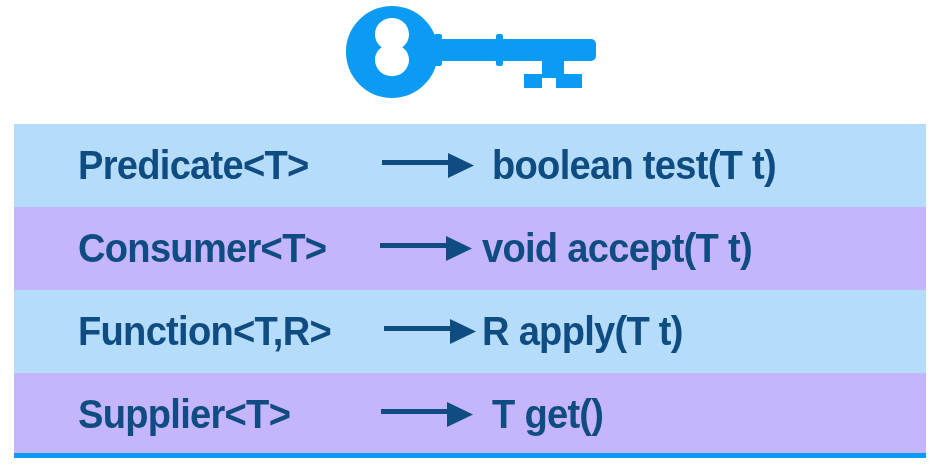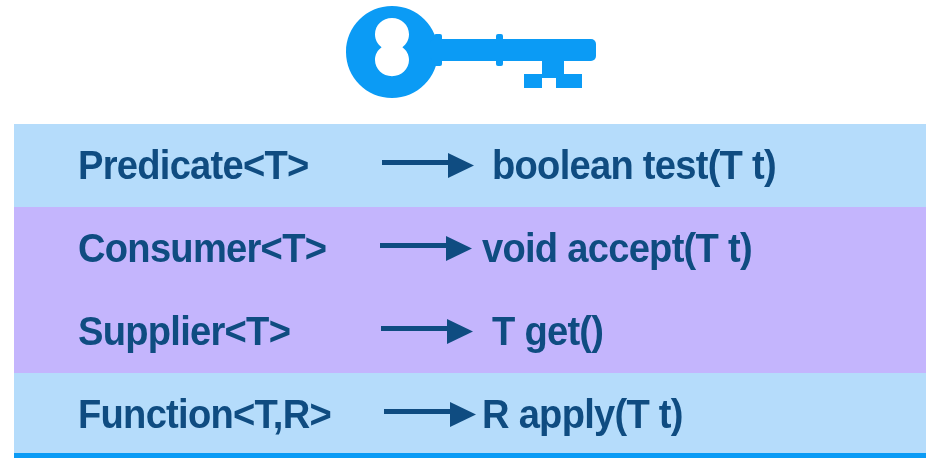--- a/index.html
+++ b/index.html
@@ -153,39 +153,39 @@
       <span class="cell-type">Consumer&lt;T&gt;</span>
       <span class="cell-arrow">
         <svg width="92" height="26" viewBox="0 0 92 26" xmlns="http://www.w3.org/2000/svg">
           <path d="M0,12 L72,12 L72,7 L0,7 Z" fill="#0f4c81"></path>
           <path d="M66,0 L92,12.5 L66,25 Z" fill="#0f4c81"></path>
         </svg>
       </span>
       <span class="cell-sig">void accept(T t)</span>
     </div>
 
+    <div class="row shaded row-function">
+      <span class="cell-type">Function&lt;T,R&gt;</span>
+      <span class="cell-arrow">
+        <svg width="92" height="26" viewBox="0 0 92 26" xmlns="http://www.w3.org/2000/svg">
+          <path d="M0,12 L72,12 L72,7 L0,7 Z" fill="#0f4c81"></path>
+          <path d="M66,0 L92,12.5 L66,25 Z" fill="#0f4c81"></path>
+        </svg>
+      </span>
+      <span class="cell-sig">R apply(T t)</span>
+    </div>
+
     <div class="row plain row-supplier">
       <span class="cell-type">Supplier&lt;T&gt;</span>
       <span class="cell-arrow">
         <svg width="92" height="26" viewBox="0 0 92 26" xmlns="http://www.w3.org/2000/svg">
           <path d="M0,12 L72,12 L72,7 L0,7 Z" fill="#0f4c81"></path>
           <path d="M66,0 L92,12.5 L66,25 Z" fill="#0f4c81"></path>
         </svg>
       </span>
       <span class="cell-sig">T get()</span>
     </div>
 
-    <div class="row shaded row-function">
-      <span class="cell-type">Function&lt;T,R&gt;</span>
-      <span class="cell-arrow">
-        <svg width="92" height="26" viewBox="0 0 92 26" xmlns="http://www.w3.org/2000/svg">
-          <path d="M0,12 L72,12 L72,7 L0,7 Z" fill="#0f4c81"></path>
-          <path d="M66,0 L92,12.5 L66,25 Z" fill="#0f4c81"></path>
-        </svg>
-      </span>
-      <span class="cell-sig">R apply(T t)</span>
-    </div>
-
   </div>
 
   <div class="bottom-rule"></div>
 
 </div>
 
 </body></html>

